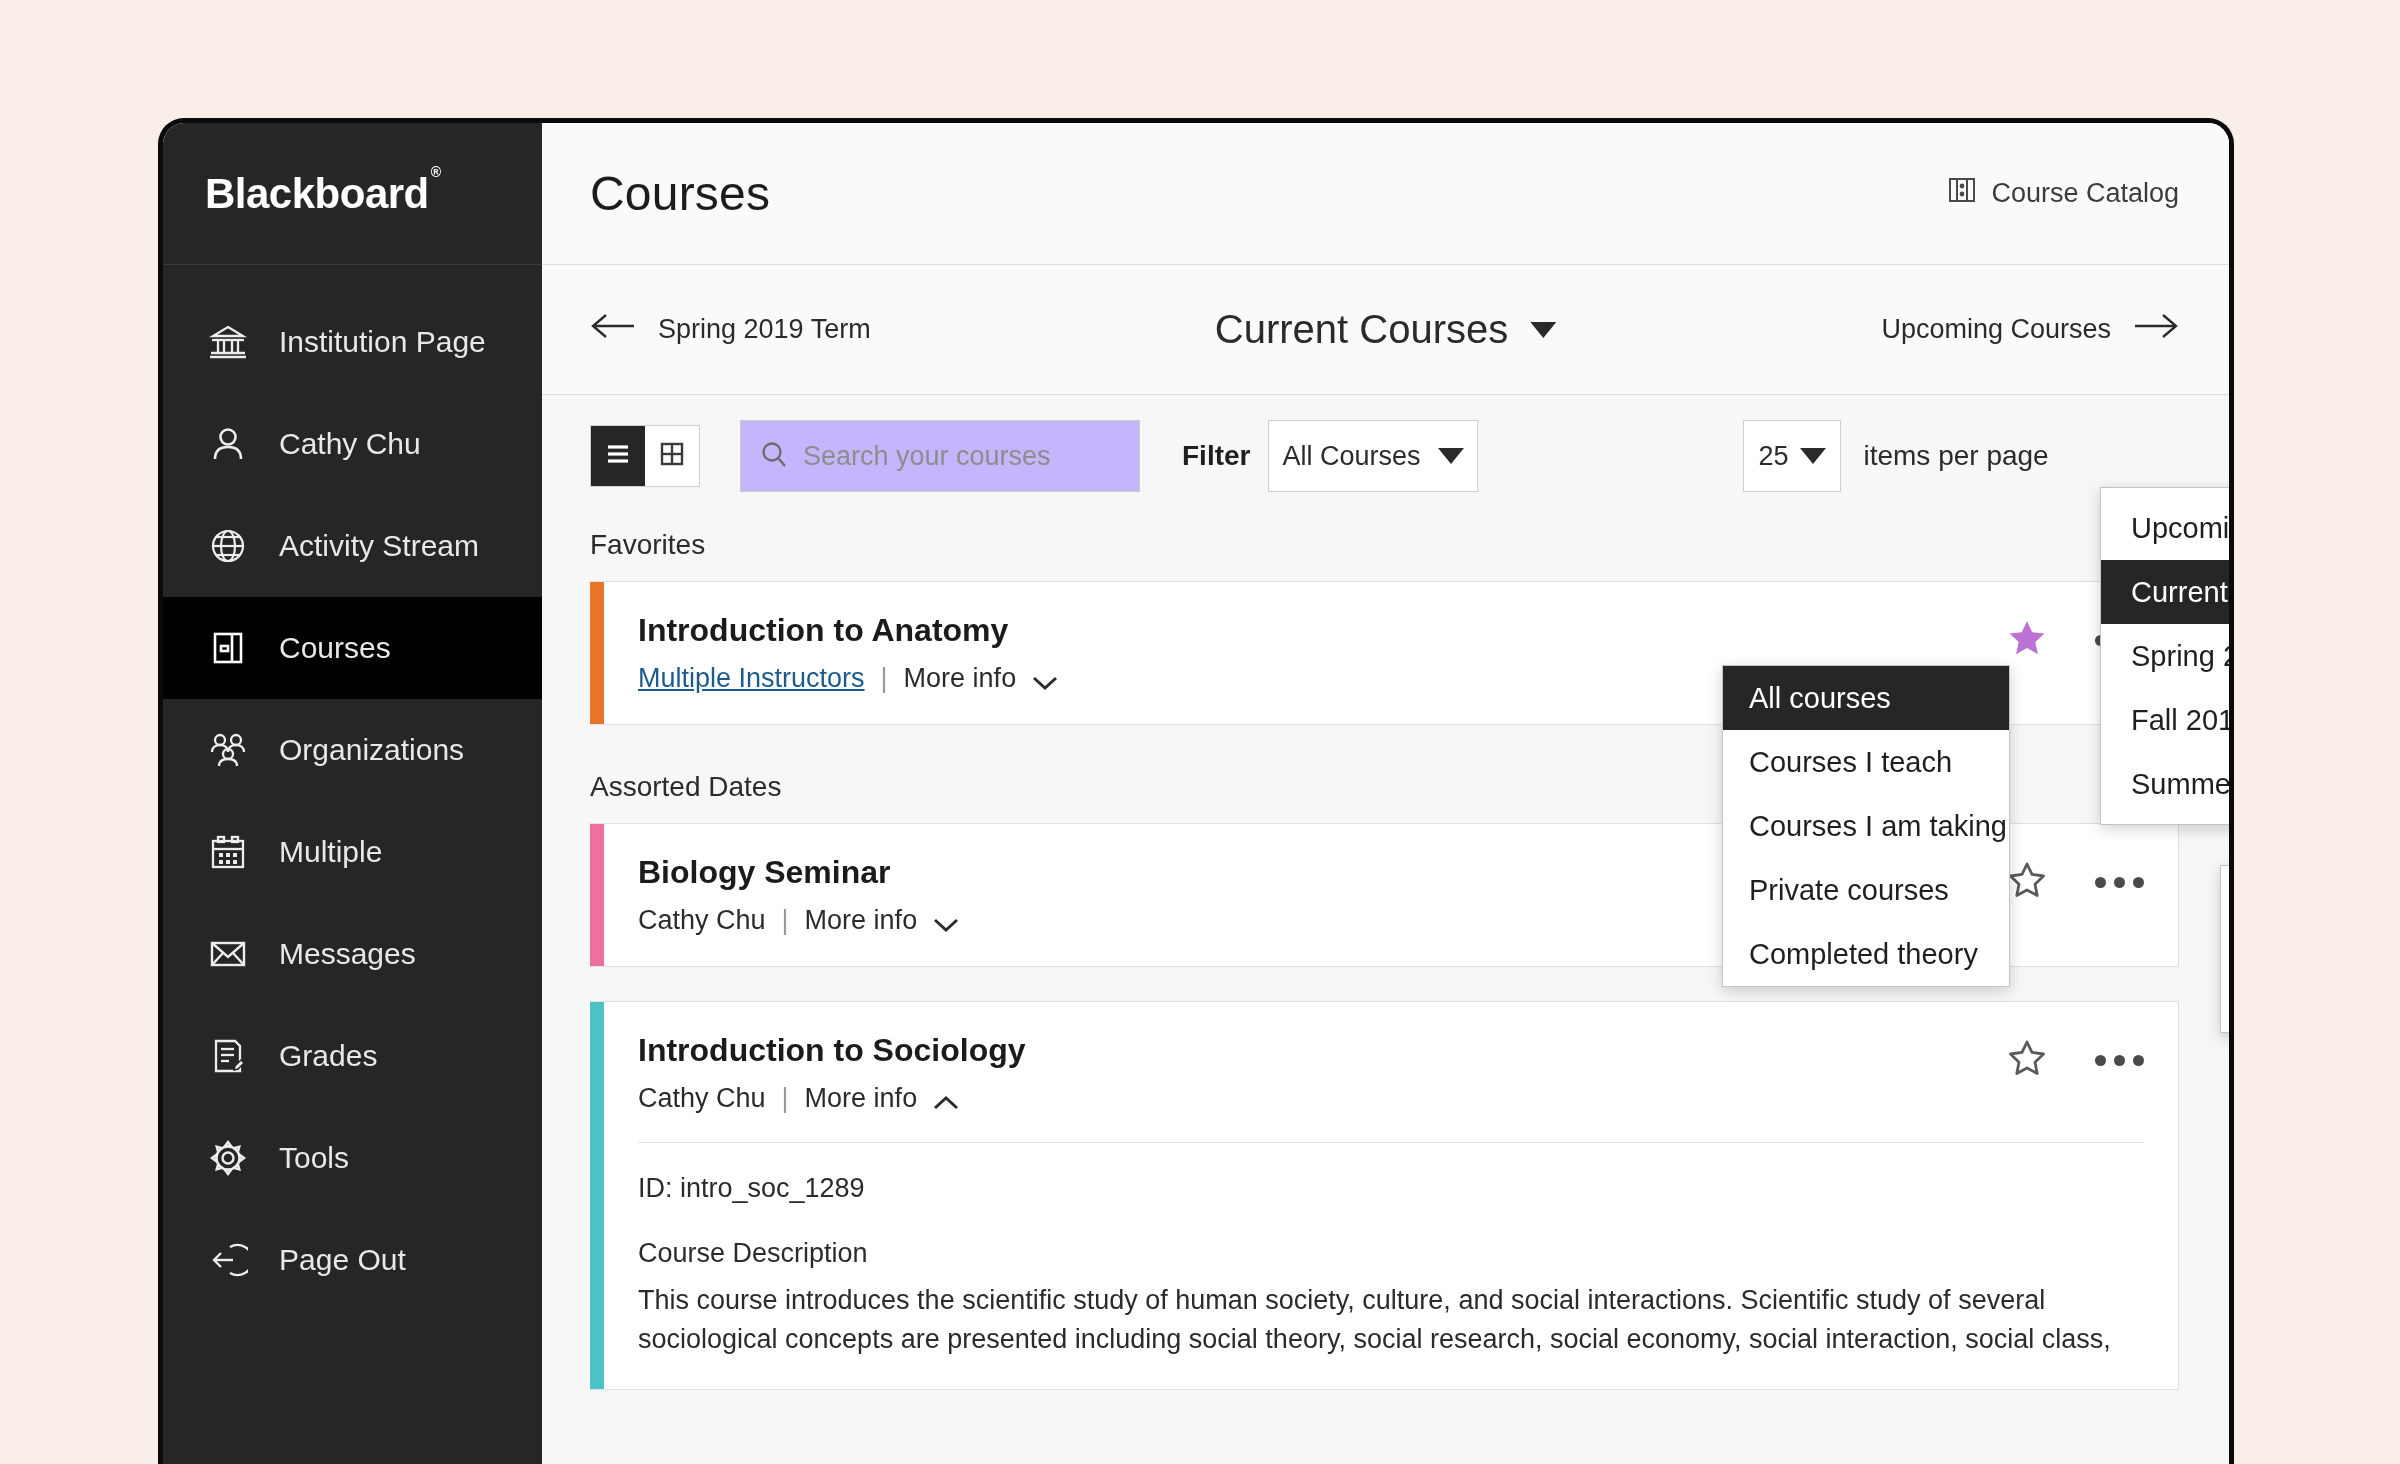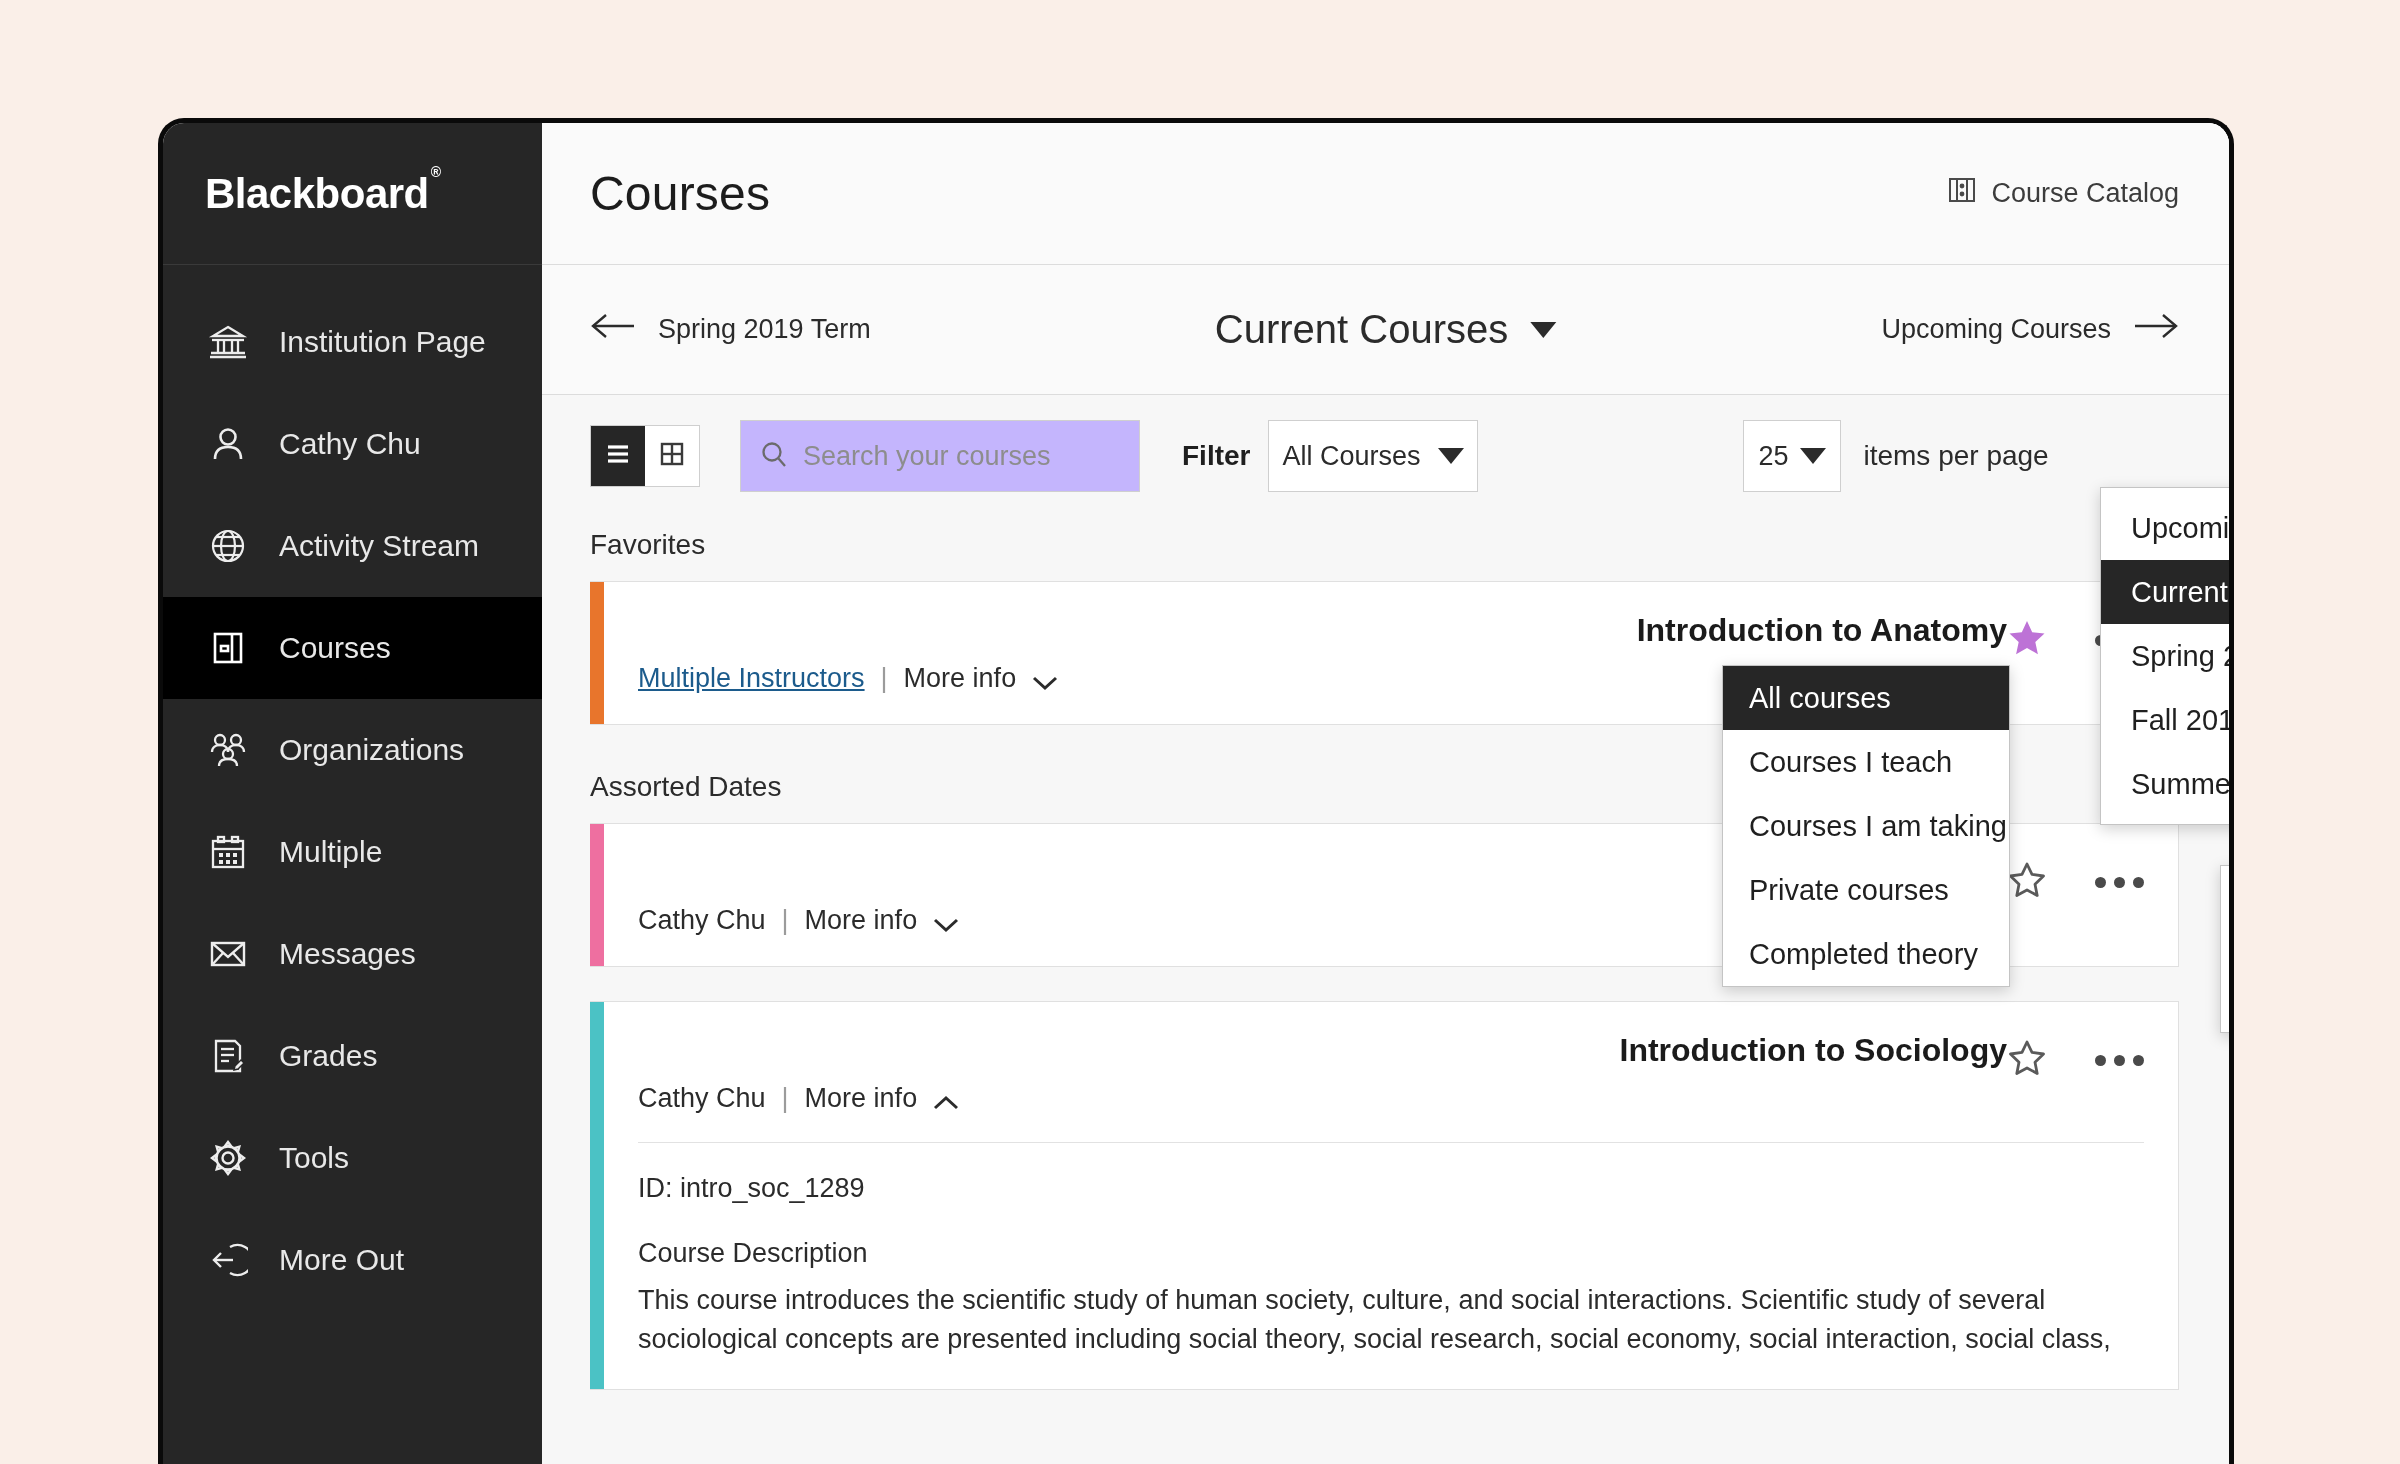--- a/index.html
+++ b/index.html
@@ -217,21 +217,21 @@
     margin-bottom: 34px;
     position: relative;
   }
   .accent { width: 14px; flex: 0 0 14px; }
   .card-body {
     flex: 1 1 auto;
     padding: 30px 34px 30px 34px;
     min-width: 0;
   }
   .card-top { display: flex; align-items: flex-start; }
-  .card-titles { flex: 1 1 auto; min-width: 0; text-align: right; }
+  .card-titles { flex: 1 1 auto; min-width: 0; }
   .course-title {
     font-size: 32px; font-weight: 700; color: #1b1b1b;
     margin-bottom: 14px;
   }
   .course-meta {
     font-size: 27px; color: #2b2b2b;
     display: flex; align-items: center; gap: 16px;
   }
   .instructor-link {
     color: #1c5b8c; text-decoration: underline; cursor: pointer;
@@ -431,21 +431,21 @@
       </div>
 
       <div class="nav-item">
         <span class="nav-ico">
           <svg viewBox="0 0 40 40" fill="none" stroke="#ededed" stroke-width="2.4">
               <path d="M22 7 A15 15 0 1 1 22 33"></path>
               <line x1="6" y1="20" x2="25" y2="20"></line>
               <path d="M13 13 L6 20 L13 27"></path>
             </svg>
         </span>
-        <span class="nav-label">More Out</span>
+        <span class="nav-label">Page Out</span>
       </div>
 
     </div>
   </nav>
 
   <div id="main">
 
     <div id="page-header">
       <div id="page-title">Courses</div>
       <div id="catalog-link">

